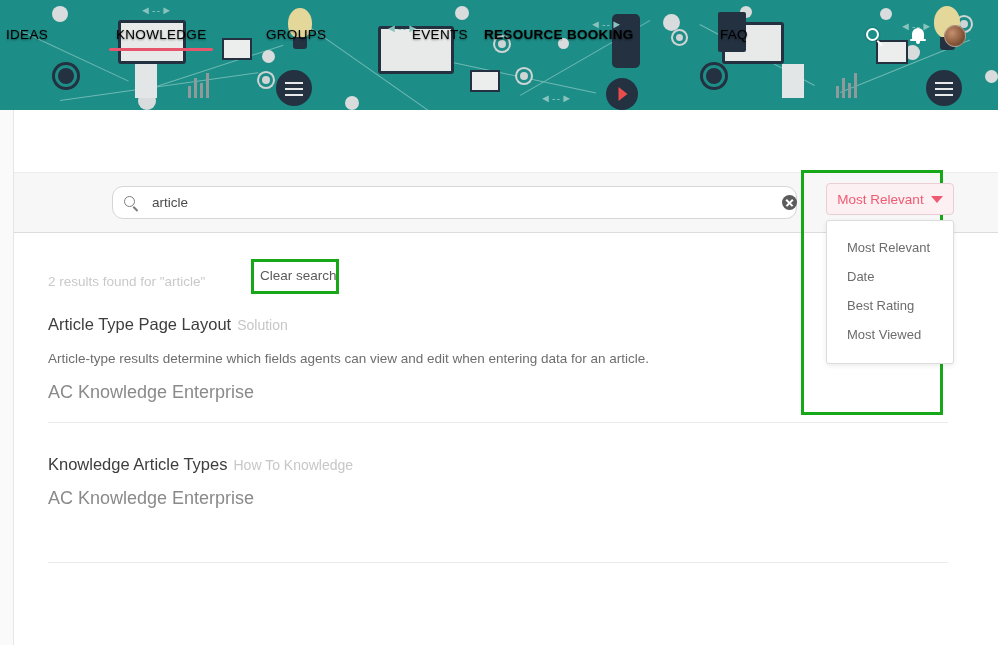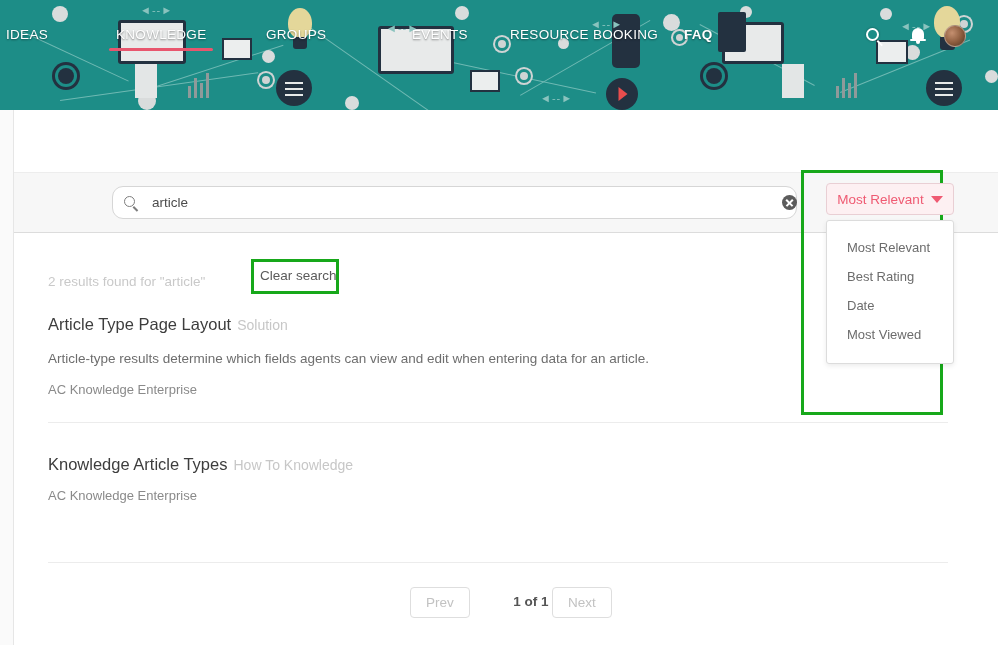--- a/index.html
+++ b/index.html
@@ -44,34 +44,34 @@
     transform: translate(-50%,-50%);
     border-left: 9px solid #e84d4d; border-top:7px solid transparent; border-bottom:7px solid transparent;
   }
   .d-phone { background:#233140; border-radius:5px; }
   .d-arrow { color:#8ac3be; font-size:11px; letter-spacing:1px; }
 
   
   #nav { position:absolute; left:0; top:0; width:998px; height:60px; z-index:20; }
   .nav-item {
     position:absolute; top:27px;
-    color:#ffffff; font-size:13.5px; letter-spacing:.3px;
+    color:#000000; font-size:13.5px; letter-spacing:.3px;
     text-shadow: 0 1px 2px rgba(0,0,0,.45);
     white-space:nowrap; cursor:pointer;
   }
   .nav-item.active:after {
     content:""; position:absolute; left:-7px; right:-7px; bottom:-9px;
     height:3px; background:#e8566e; border-radius:2px;
   }
   #nav-ideas   { left:6px; }
   #nav-knowledge { left:116px; }
   #nav-groups  { left:266px; }
   #nav-events  { left:404px;margin-left:8px; }
-  #nav-resource{ left:510px; }
-  #nav-faq     { left:684px;font-weight:bold; }
+  #nav-resource{ left:484px;font-weight:bold; }
+  #nav-faq     { left:720px; }
 
   .hdr-icon { position:absolute; top:28px; cursor:pointer; z-index:21; }
   #hdr-search { left:866px; }
   #hdr-search .mag {
     position:absolute; width:13px; height:13px; border:2px solid #fff; border-radius:50%;
     box-shadow: 0 0 2px rgba(0,0,0,.5);
   }
   #hdr-search .mag-h {
     position:absolute; left:12px; top:12px; width:7px; height:2px; background:#fff;
     transform: rotate(45deg); transform-origin:0 0;
@@ -170,21 +170,21 @@
   #clear-search {
     position:absolute; left:212px; top:-3px; font-size:13.5px; color:#5a5a5a;
     cursor:pointer; white-space:nowrap;
   }
 
   .result { position:absolute; left:34px; width:900px; }
   .r-titleline { white-space:nowrap; }
   .r-title { font-size:16.5px; color:#3d3d3d; cursor:pointer; }
   .r-badge { font-size:14px; color:#c7c7c7; margin-left:6px; }
   .r-desc { margin-top:16px; font-size:13.5px; color:#6e6e6e; line-height:1.35; }
-  .r-src  { margin-top:14px; font-size:13px; color:#8a8a8a; }
+  .r-src  { margin-top:14px; font-size:18px; color:#8a8a8a; }
   #result-0 { top:82px; }
   #result-1 { top:222px; }
   .divider { position:absolute; left:34px; width:900px; height:1px; background:#ececec; }
   #div-0 { top:189px; }
   #div-1 { top:329px; }
 
   
   #pagination { position:absolute; left:34px; top:340px; width:900px; height:60px; }
   .pg-btn {
     position:absolute; top:14px; width:60px; height:31px;
@@ -330,22 +330,22 @@
   </div>
 
   <div id="sort-highlight"></div>
   <div id="sort-wrap">
     <div id="sort-button">
       <span>Most Relevant</span>
       <span id="sort-caret"></span>
     </div>
     <div id="sort-menu">
       <div class="sort-opt">Most Relevant</div>
+      <div class="sort-opt">Date</div>
       <div class="sort-opt">Best Rating</div>
-      <div class="sort-opt">Date</div>
       <div class="sort-opt">Most Viewed</div>
     </div>
   </div>
 
   <div id="content">
 
     <div id="resultbar">
       <div id="result-count">2 results found for "article"</div>
       <div id="clear-highlight"></div>
       <div id="clear-search">Clear search</div>
@@ -363,22 +363,17 @@
 
     <div class="result" id="result-1">
       <div class="r-titleline">
         <span class="r-title">Knowledge Article Types</span><span class="r-badge">How To Knowledge</span>
       </div>
       <div class="r-src">AC Knowledge Enterprise</div>
     </div>
 
     <div class="divider" id="div-1"></div>
 
-    <div id="pagination">
-      <button class="pg-btn" id="pg-prev">Prev</button>
-      <div id="pg-label">1 of 1</div>
-      <button class="pg-btn" id="pg-next">Next</button>
-    </div>
 
   </div>
 
   <div id="scroll-track"></div>
 </div>
 
 </body></html>

